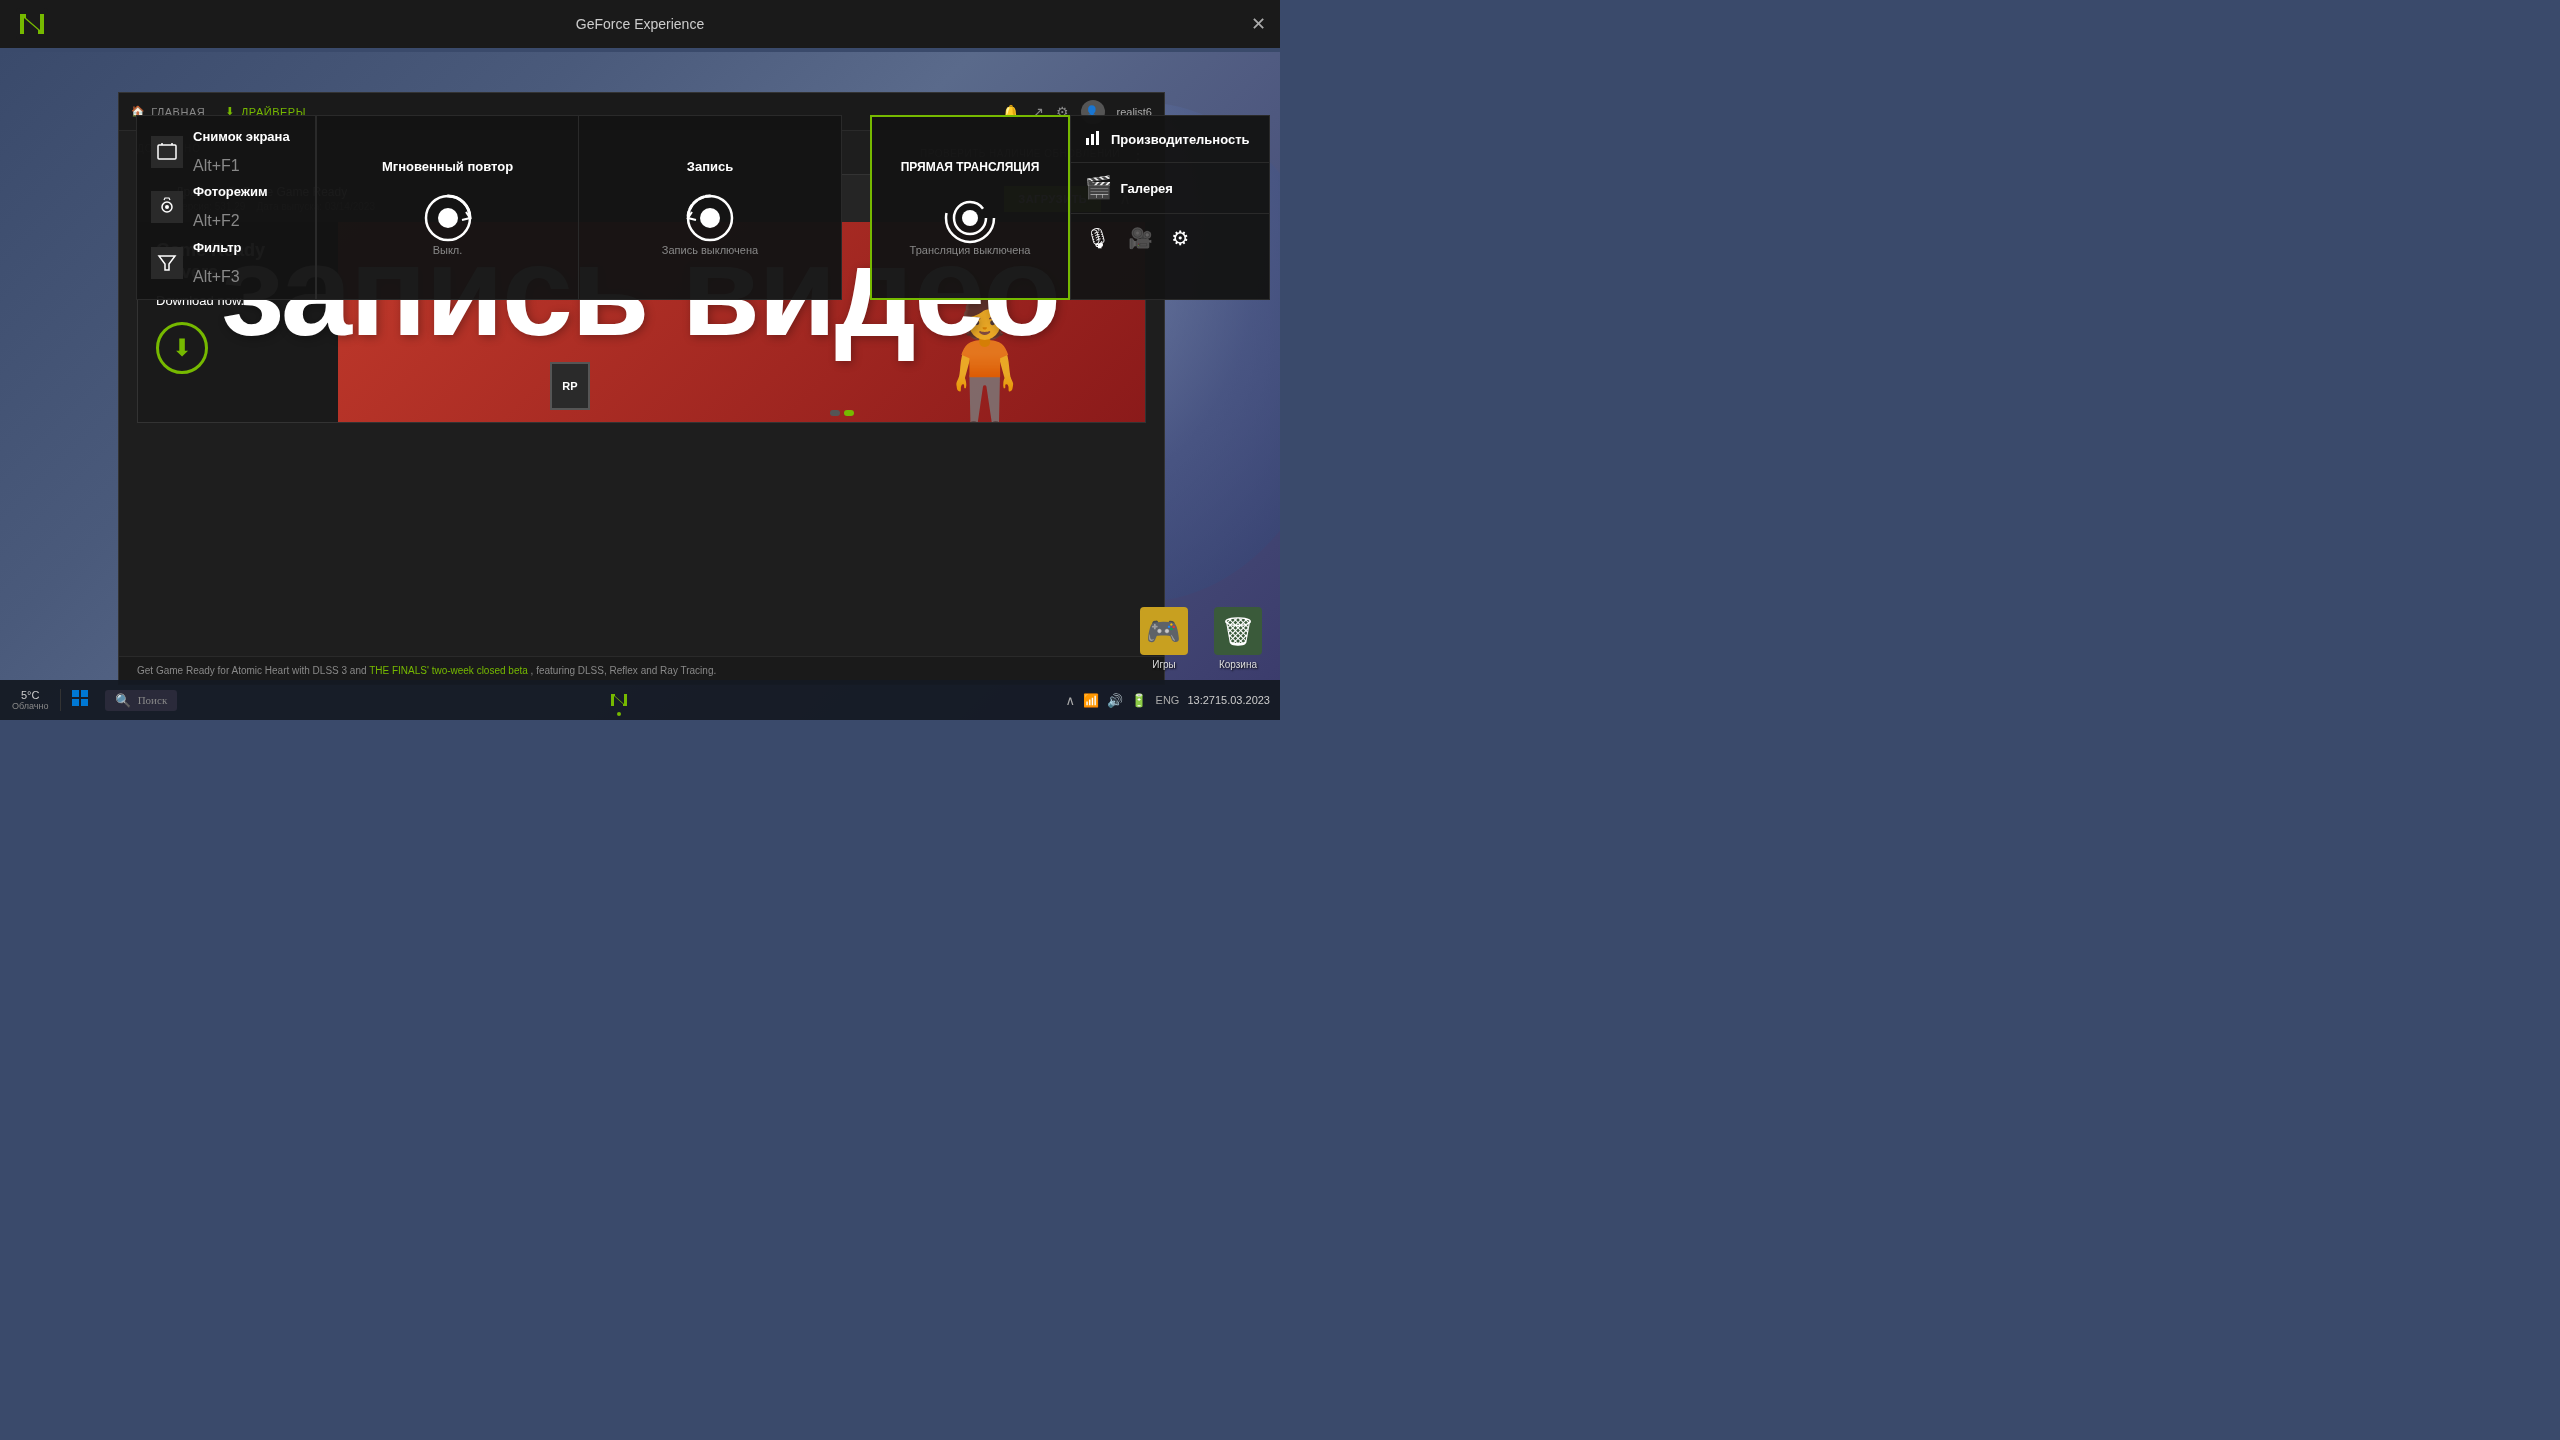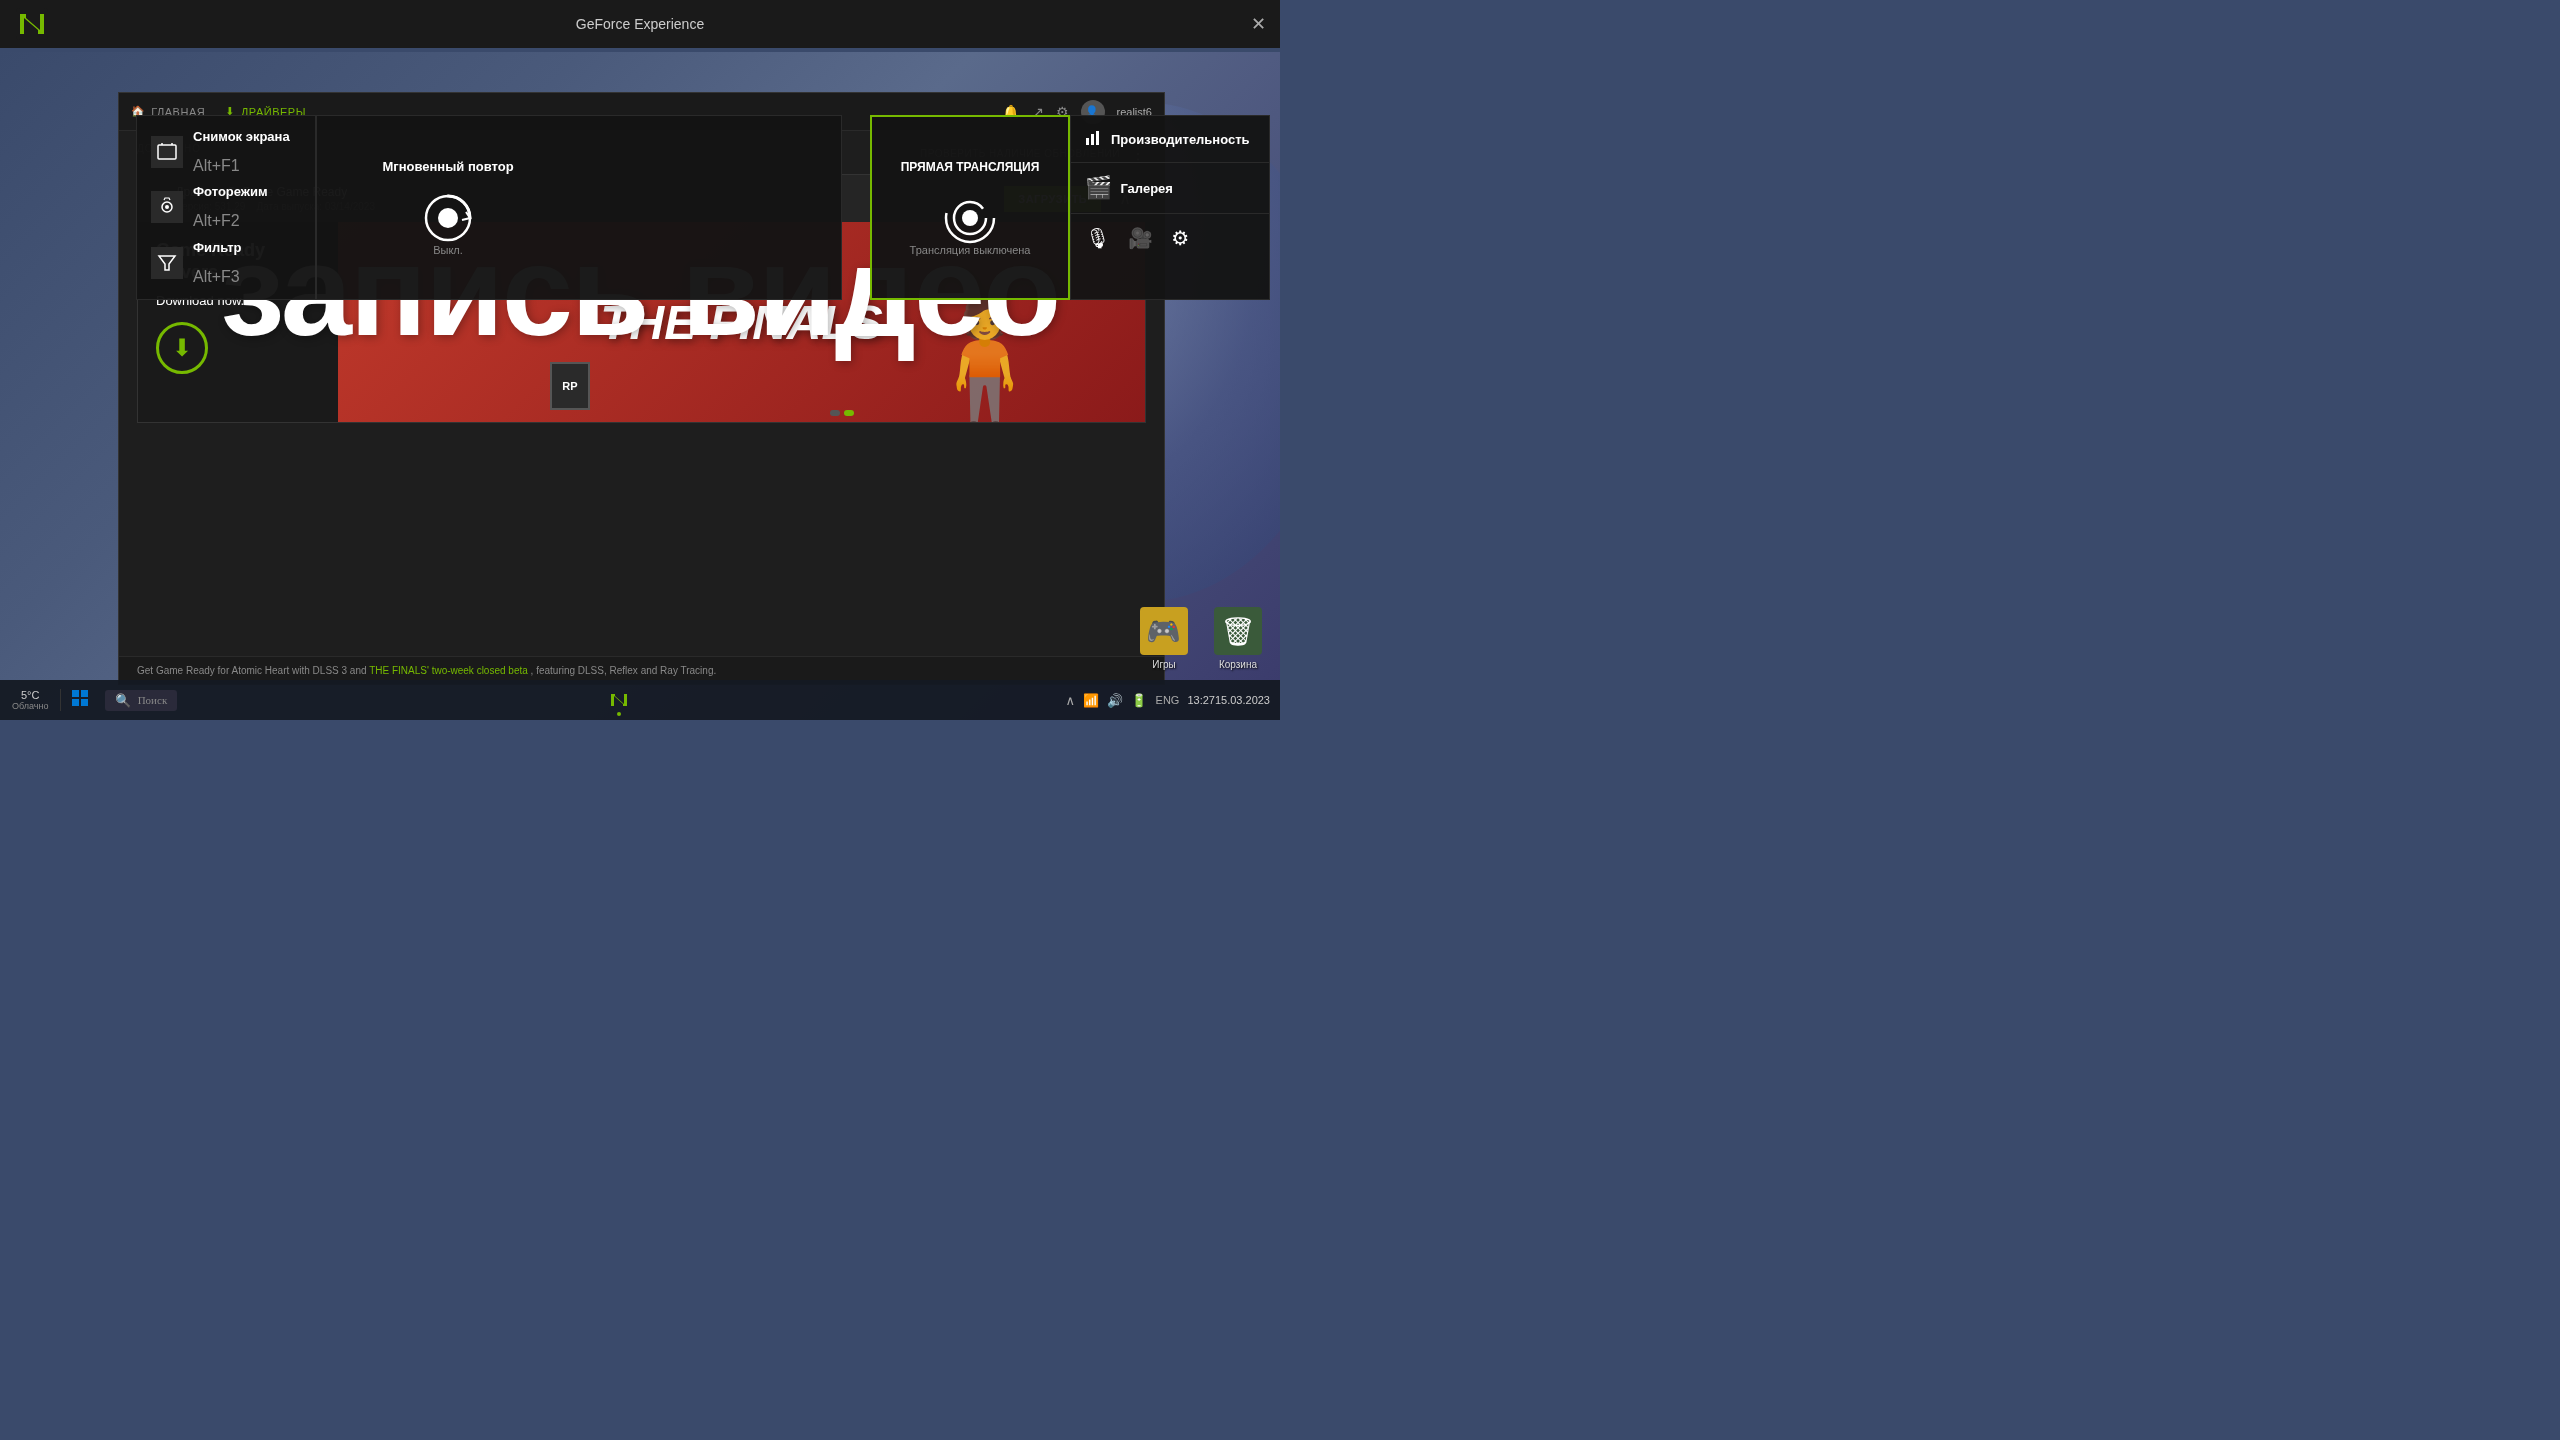--- a/index.html
+++ b/index.html
@@ -596,21 +596,20 @@
         </div>
 
         <div class="banner-area">
           <div class="banner-left">
             <div class="banner-title">Game Ready Drivers</div>
             <div class="banner-subtitle">Download now.</div>
             <div class="download-circle">⬇</div>
           </div>
           <div class="banner-right">
             <div class="finals-bg"></div>
-            <div class="finals-text">THE FINALS</div>
 
             <div style="position:absolute; right:60px; top:0; bottom:0; width:200px; background: linear-gradient(to right, transparent, transparent); display:flex; align-items:flex-end; justify-content:center;">
               <div style="color:#fff; font-size:120px; opacity:0.8; margin-bottom:-10px;">🧍</div>
             </div>
 
             <div class="rp-badge">
               <span>RP</span>
             </div>
 
             <div class="banner-dots">
@@ -680,20 +679,32 @@
           <svg viewBox="0 0 52 52" xmlns="http://www.w3.org/2000/svg">
             <circle cx="26" cy="26" r="22" stroke="white" stroke-width="2.5" fill="none"></circle>
             <circle cx="26" cy="26" r="10" fill="white"></circle>
             <path d="M26 4 A22 22 0 0 1 48 26" stroke="white" stroke-width="3" fill="none" stroke-linecap="round"></path>
             <path d="M44 20 L48 26 L40 28" stroke="white" stroke-width="2" fill="none"></path>
           </svg>
         </div>
         <div class="media-status">Выкл.</div>
       </div>
 
+      <div class="media-section" style="border-right:none;">
+        <div class="media-title">Запись</div>
+        <div class="circular-icon">
+          <svg viewBox="0 0 52 52" xmlns="http://www.w3.org/2000/svg">
+            <circle cx="26" cy="26" r="22" stroke="white" stroke-width="2.5" fill="none"></circle>
+            <circle cx="26" cy="26" r="10" fill="white"></circle>
+            <path d="M26 4 A22 22 0 0 0 4 26" stroke="white" stroke-width="3" fill="none" stroke-linecap="round" stroke-dasharray="4 3"></path>
+            <path d="M8 20 L4 26 L12 28" stroke="white" stroke-width="2" fill="none"></path>
+          </svg>
+        </div>
+        <div class="media-status">Запись выключена</div>
+      </div>
     </div>
 
     <div class="panel-stream">
       <div class="stream-title">ПРЯМАЯ трансляция</div>
       <div class="stream-circular">
         <svg viewBox="0 0 52 52" xmlns="http://www.w3.org/2000/svg">
 
           <circle cx="26" cy="26" r="8" fill="white"></circle>
           <circle cx="26" cy="26" r="16" stroke="white" stroke-width="2.5" fill="none" stroke-dasharray="90 185"></circle>
           <circle cx="26" cy="26" r="24" stroke="white" stroke-width="2.5" fill="none" stroke-dasharray="80 175"></circle>

